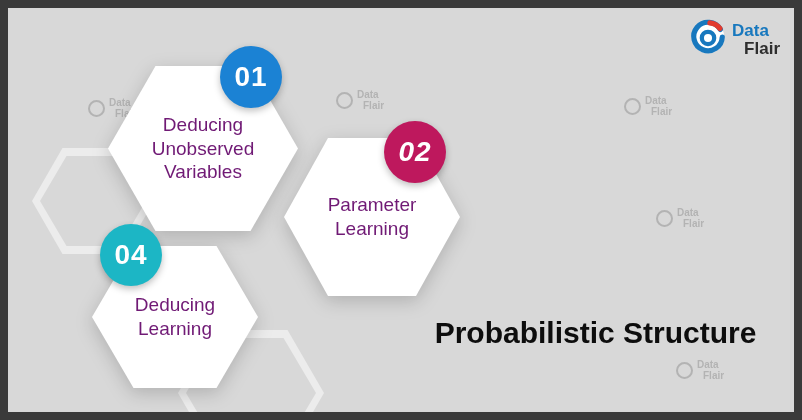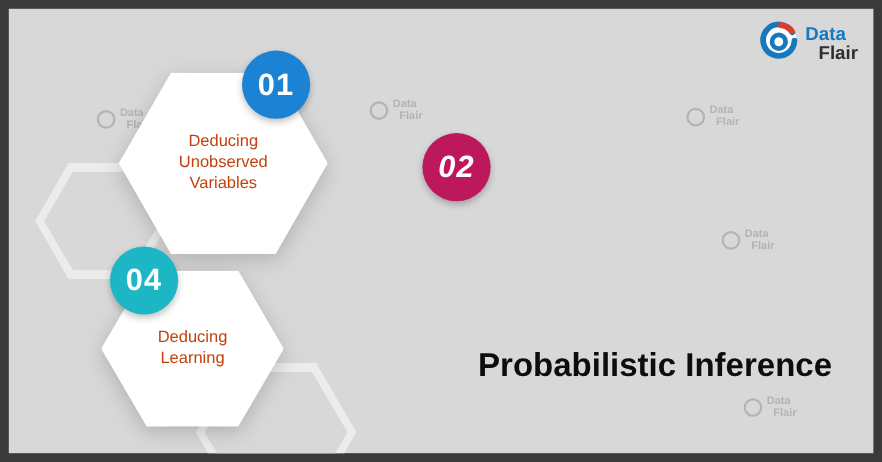--- a/index.html
+++ b/index.html
@@ -54,21 +54,21 @@
   .hw3{left:84px;top:238px;width:166px;height:142px;}
   .hex{
     width:100%;height:100%;
     clip-path:polygon(25% 0,75% 0,100% 50%,75% 100%,25% 100%,0 50%);
     background:#ffffff;
     display:flex;align-items:center;justify-content:center;
     text-align:center;
   }
   .hex-label{
     width:74%;
-    font-size:15px;line-height:1.25;color:#c2410c;
+    font-size:19px;line-height:1.25;color:#701a75;
   }
 
   
   .num{
     position:absolute;z-index:4;
     width:62px;height:62px;border-radius:50%;
     display:flex;align-items:center;justify-content:center;
     color:#ffffff;font-size:28px;font-weight:bold;letter-spacing:1px;
     box-shadow:0 3px 7px rgba(0,0,0,0.25);
   }
@@ -146,38 +146,43 @@
         <span>Data</span>
         <span class="l2">Flair</span>
       </span>
   </div>
 
   <div class="hex-wrap hw1">
     <div class="hex">
       <div class="hex-label">Deducing Unobserved Variables</div>
     </div>
   </div>
+  <div class="hex-wrap hw2">
+    <div class="hex">
+      <div class="hex-label">Parameter Learning</div>
+    </div>
+  </div>
   <div class="hex-wrap hw3">
     <div class="hex">
       <div class="hex-label">Deducing Learning</div>
     </div>
   </div>
 
   <div class="num n1" style="background: rgb(27, 130, 212);">
     <span>01</span>
   </div>
   <div class="num n2" style="background: #be185d; font-style: italic;">
     <span>02</span>
   </div>
   <div class="num n3" style="background: rgb(28, 182, 197);">
     <span>04</span>
   </div>
 
   <div class="title">
-    <div>Probabilistic Inference</div>
+    <div>Probabilistic Structure</div>
   </div>
 
   <div class="logo">
     <span>
       <svg width="38" height="38" viewBox="0 0 40 40" aria-hidden="true">
         <circle cx="20" cy="20" r="17" fill="#ffffff"></circle>
         <path d="M33 12 A15 15 0 1 0 35 20" fill="none" stroke="#1878be" stroke-width="5.5" stroke-linecap="round"></path>
         <path d="M22 5.2 A15 15 0 0 1 32.5 11" fill="none" stroke="#e23b2e" stroke-width="5.5" stroke-linecap="round"></path>
         <circle cx="20" cy="21" r="6.5" fill="none" stroke="#1878be" stroke-width="4.5"></circle>
       </svg>

